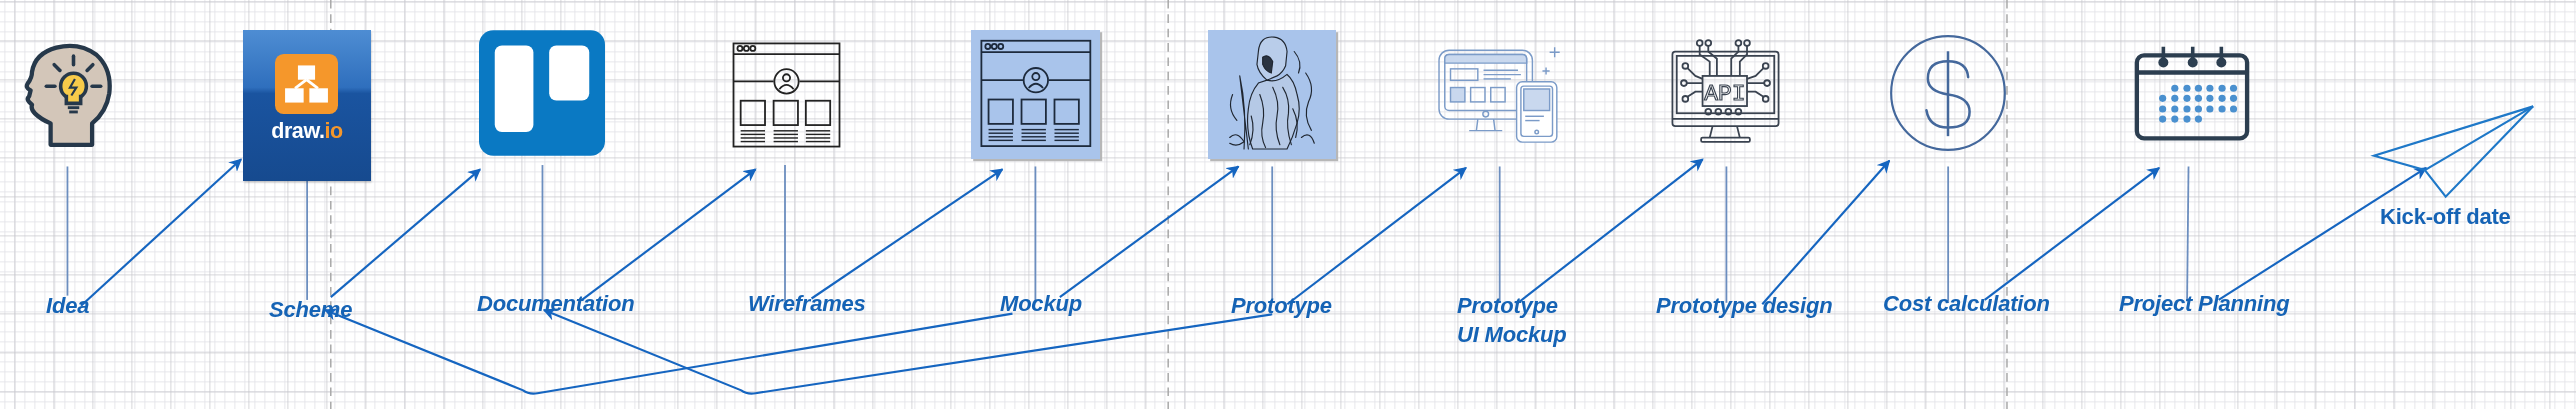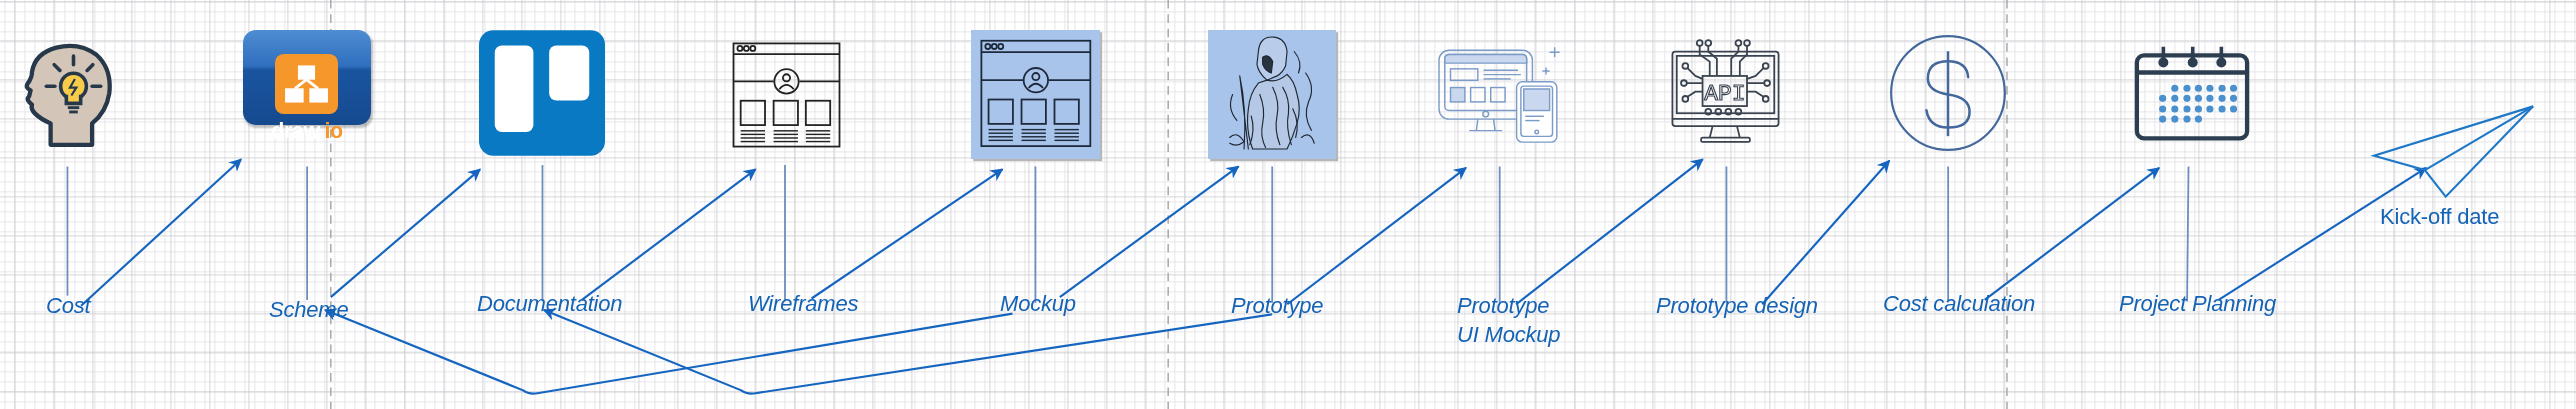--- a/index.html
+++ b/index.html
@@ -8,21 +8,21 @@
     background-color:#ffffff;
     background-image:
       linear-gradient(to right, rgba(200,200,205,0.75) 0.7px, transparent 0.7px),
       linear-gradient(to bottom, rgba(200,200,205,0.75) 0.7px, transparent 0.7px),
       linear-gradient(to right, rgba(225,225,230,0.8) 0.7px, transparent 0.7px),
       linear-gradient(to bottom, rgba(225,225,230,0.8) 0.7px, transparent 0.7px);
     background-size:39px 39px, 39px 39px, 10px 10px, 10px 10px;
     background-position:14.4px 1.4px, 14.4px 1.4px, 14.4px 1.4px, 14.4px 1.4px;
   }
   svg.overlay { position:absolute; left:0; top:0; }
-  .label { position:absolute; font-weight:normal; font-style:italic; font-size:22px; color:#1563b5; white-space:nowrap; line-height:29px; letter-spacing:-0.2px; }
+  .label { position:absolute; font-weight:bold; font-style:italic; font-size:22px; color:#1563b5; white-space:nowrap; line-height:29px; letter-spacing:-0.2px; }
   .label.upright { font-style:normal; }
   .label.two { line-height:29px; text-align:left; }
   .icon { position:absolute; }
 </style>
 </head>
 <body>
 
 <div class="canvas"></div>
 
 <svg class="overlay" width="2576" height="409" viewBox="0 0 3588 570">
@@ -75,21 +75,21 @@
   <line x1="64" y1="90" x2="80" y2="90" stroke="#26384a" stroke-width="4"></line>
   <line x1="66" y1="96" x2="78" y2="96" stroke="#26384a" stroke-width="4"></line>
   <path d="M74,50 L67,62 L76,62 L69,73" fill="none" stroke="#26384a" stroke-width="3"></path>
   <line x1="72" y1="18" x2="72" y2="30" stroke="#26384a" stroke-width="5" stroke-linecap="round"></line>
   <line x1="45" y1="30" x2="53" y2="38" stroke="#26384a" stroke-width="5" stroke-linecap="round"></line>
   <line x1="99" y1="30" x2="91" y2="38" stroke="#26384a" stroke-width="5" stroke-linecap="round"></line>
   <line x1="34" y1="60" x2="46" y2="60" stroke="#26384a" stroke-width="5" stroke-linecap="round"></line>
   <line x1="98" y1="60" x2="110" y2="60" stroke="#26384a" stroke-width="5" stroke-linecap="round"></line>
 </svg>
 
-<div class="icon" style="left:243px;top:30px;width:128px;height:95px;border-radius:13px;background:linear-gradient(to bottom,#4e8dd3 0%,#2f6fbd 38%,#1a54a0 42%,#164a8f 100%);box-shadow:1.4px 2.2px 2.2px rgba(0,0,0,0.25);">
+<div class="icon" style="left:243px;top:30px;width:128px;height:151px;border-radius:0;background:linear-gradient(to bottom,#4e8dd3 0%,#2f6fbd 38%,#1a54a0 42%,#164a8f 100%);box-shadow:1.4px 2.2px 2.2px rgba(0,0,0,0.25);">
   <div style="position:absolute;left:32px;top:24.4px;width:63px;height:60px;border-radius:8.6px;background:#f5972b;">
     <svg width="63" height="60" viewBox="0 0 88 84">
       <rect x="32" y="16" width="24" height="20" fill="#fff"></rect>
       <rect x="14" y="48" width="26" height="20" fill="#fff"></rect>
       <rect x="48" y="48" width="26" height="20" fill="#fff"></rect>
       <path d="M44,36 L28,48 M44,36 L60,48" stroke="#fff" stroke-width="4"></path>
     </svg>
   </div>
   <div style="position:absolute;left:0;right:0;top:89px;text-align:center;font-size:21.5px;font-weight:bold;color:#fff;font-family:'Liberation Sans',sans-serif;letter-spacing:-0.4px;">
     <span>draw.</span><span style="color:#f5972b">io</span>
@@ -288,21 +288,21 @@
   </g>
 </svg>
 
 <svg class="icon" style="left:2369px;top:101px" width="172" height="101" viewBox="0 0 240 140">
   <g fill="none" stroke="#1e78c8" stroke-width="3" stroke-linejoin="miter">
     <path d="M229,7 L7,76 L78,96 Z"></path>
     <path d="M229,7 L107,133 L78,96"></path>
   </g>
 </svg>
 
-<div class="label" style="left:46px;top:291px;">Cost</div>
+<div class="label" style="left:46px;top:291px;">Idea</div>
 <div class="label" style="left:269px;top:295px;">Scheme</div>
 <div class="label" style="left:477px;top:289px;">Documentation</div>
 <div class="label" style="left:748px;top:289px;">Wireframes</div>
 <div class="label" style="left:1000px;top:289px;">Mockup</div>
 <div class="label" style="left:1231px;top:291px;">Prototype</div>
 <div class="label two" style="left:1457px;top:291px;">
   <div>Prototype</div>
   <div>UI Mockup</div>
 </div>
 <div class="label" style="left:1656px;top:291px;">Prototype design</div>

